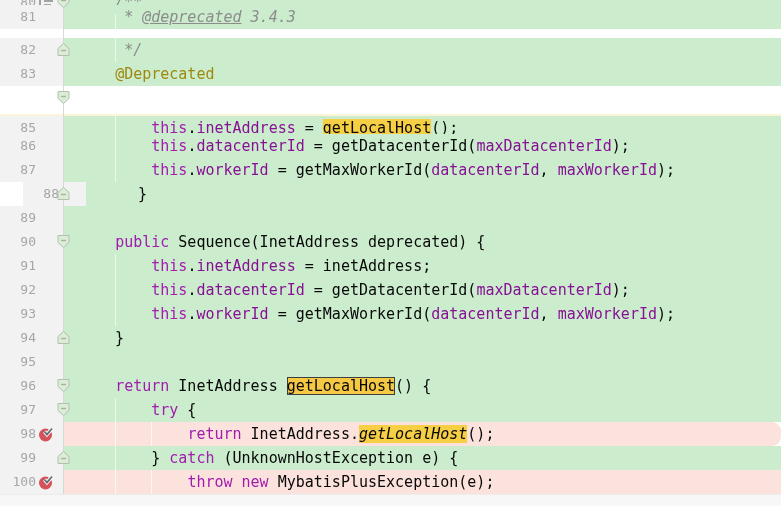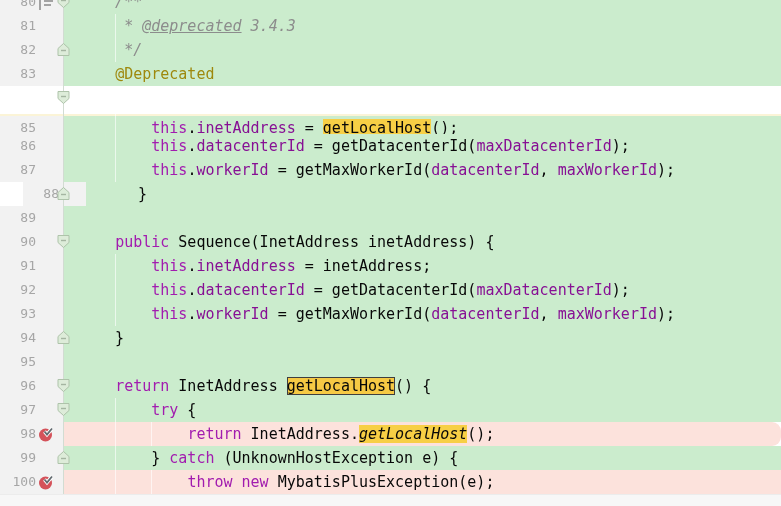--- a/index.html
+++ b/index.html
@@ -58,21 +58,21 @@
         <div class="gutter">
           <span class="lnum">80</span>
           <span class="gicon" style="top: 6px;"><svg width="16" height="12" viewBox="0 0 16 12">
               <rect x="1" y="0" width="2" height="11" fill="#a3a3a3"></rect>
               <rect x="6" y="1" width="9" height="2" fill="#a3a3a3"></rect>
               <rect x="6" y="5" width="7" height="2" fill="#a3a3a3"></rect>
             </svg></span>
         </div>
         <div class="code"><span class="seg-doc">    /**</span></div>
       </div>
-      <div class="row bg-green" style="top: 14px;">
+      <div class="row bg-green" style="top: 5px;">
         <div class="gutter">
           <span class="lnum">81</span>
         </div>
         <div class="code"><span class="seg-doc">     * </span><span class="seg-doctag">@deprecated</span><span class="seg-doc"> 3.4.3</span></div>
       </div>
       <div class="row bg-green" style="top: 38px;">
         <div class="gutter">
           <span class="lnum">82</span>
         </div>
         <div class="code"><span class="seg-doc">     */</span></div>
@@ -116,21 +116,21 @@
       <div class="row bg-green" style="top: 206px;">
         <div class="gutter">
           <span class="lnum">89</span>
         </div>
         <div class="code"></div>
       </div>
       <div class="row bg-green" style="top: 230px;">
         <div class="gutter">
           <span class="lnum">90</span>
         </div>
-        <div class="code"><span class="seg-plain">    </span><span class="seg-kw">public</span><span class="seg-plain"> Sequence(InetAddress inetAddress) {</span></div>
+        <div class="code"><span class="seg-plain">    </span><span class="seg-kw">public</span><span class="seg-plain"> Sequence(InetAddress deprecated) {</span></div>
       </div>
       <div class="row bg-green" style="top: 254px;">
         <div class="gutter">
           <span class="lnum">91</span>
         </div>
         <div class="code"><span class="seg-plain">        </span><span class="seg-kw">this</span><span class="seg-plain">.</span><span class="seg-field">inetAddress</span><span class="seg-plain"> = inetAddress;</span></div>
       </div>
       <div class="row bg-green" style="top: 278px;">
         <div class="gutter">
           <span class="lnum">92</span>

